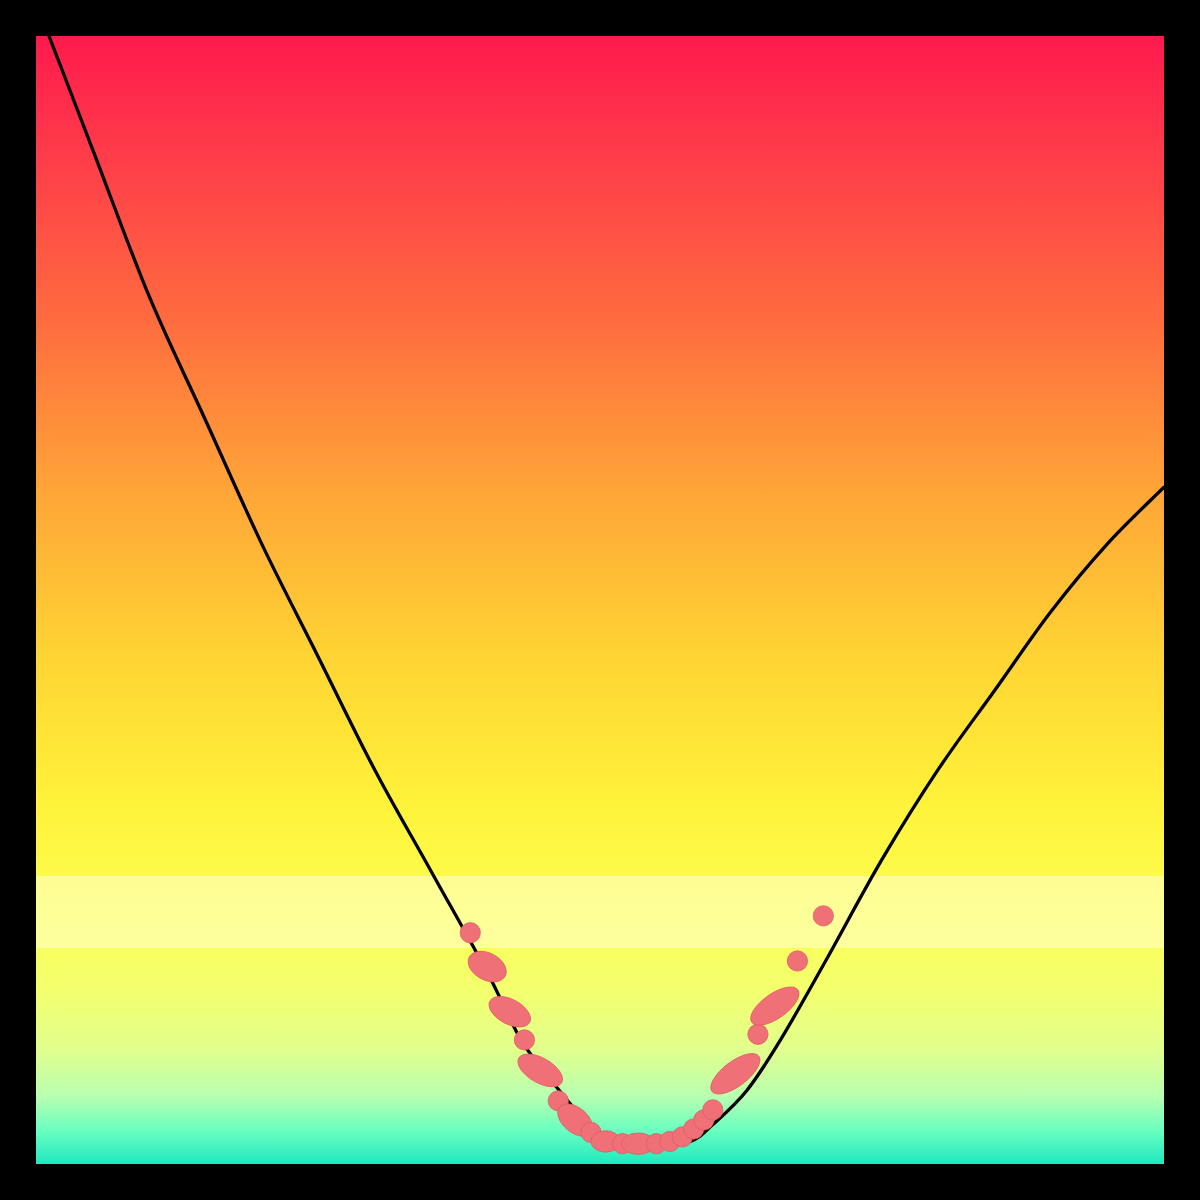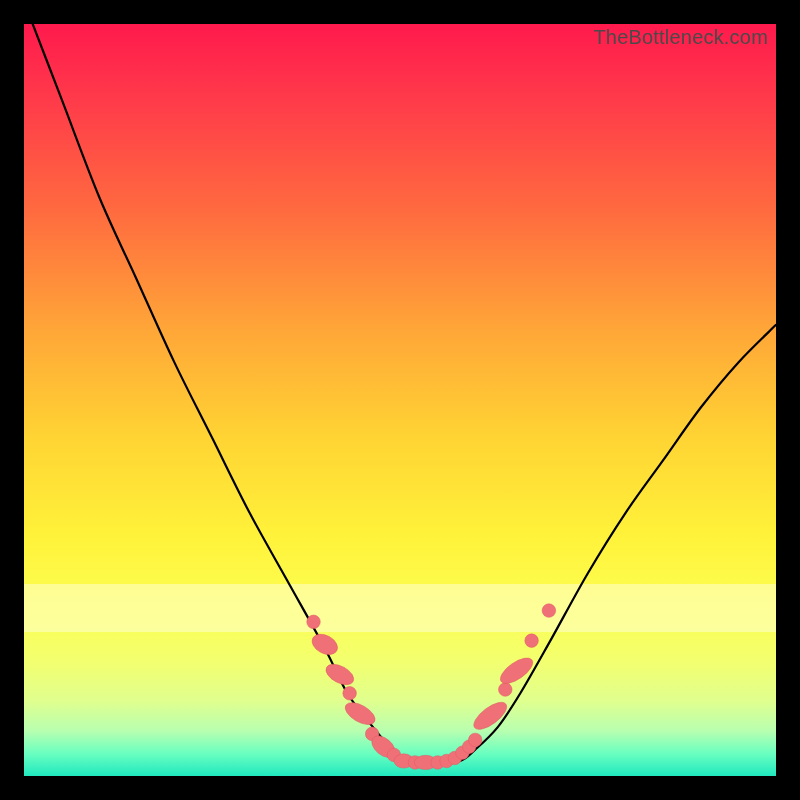--- a/index.html
+++ b/index.html
@@ -67,21 +67,20 @@
     height: 752px;
     pointer-events: none;
   }
 </style>
 </head>
 <body>
 
 <div class="frame">
   <div class="plot-area"></div>
   <div class="pale-band"></div>
-  <div class="watermark">TheBottleneck.com</div>
   <svg class="curve" viewBox="0 0 752 752" preserveAspectRatio="none">
     <g id="curve-group">
         <path d="M 0 -22.56000000000006 C 6.266666666666667 -6.266666666666726 25.06666666666667 42.61333333333325 37.6 75.19999999999993 C 50.13333333333333 107.7866666666666 62.66666666666667 142.88000000000002 75.2 172.96000000000004 C 87.73333333333333 203.04000000000005 100.26666666666667 228.10666666666663 112.8 255.67999999999995 C 125.33333333333333 283.2533333333333 137.86666666666667 312.08 150.4 338.4 C 162.93333333333334 364.71999999999997 175.46666666666667 388.5333333333333 188 413.59999999999997 C 200.53333333333333 438.66666666666663 213.06666666666666 464.9866666666667 225.6 488.8 C 238.13333333333333 512.6133333333333 250.66666666666666 533.9200000000001 263.2 556.48 C 275.73333333333335 579.04 290.7733333333333 605.36 300.8 624.16 C 310.8266666666667 642.9599999999999 315.84000000000003 656.7466666666667 323.36 669.28 C 330.88 681.8133333333333 338.40000000000003 689.96 345.92 699.36 C 353.44 708.76 362.21333333333337 719.4133333333333 368.48 725.68 C 374.74666666666667 731.9466666666666 378.50666666666666 734.8293333333334 383.52 736.96 C 388.5333333333333 739.0906666666667 393.5466666666667 738.2133333333333 398.56 738.4639999999999 C 403.5733333333333 738.7146666666666 407.33333333333337 738.7146666666666 413.6 738.4639999999999 C 419.8666666666667 738.2133333333333 429.8933333333333 739.0906666666667 436.15999999999997 736.96 C 442.4266666666666 734.8293333333334 444.93333333333334 731.3199999999999 451.2 725.68 C 457.46666666666664 720.04 466.24 712.52 473.76 703.12 C 481.28 693.72 487.54666666666674 683.6933333333333 496.32000000000005 669.28 C 505.09333333333336 654.8666666666667 515.12 636.6933333333333 526.4 616.64 C 537.68 596.5866666666667 551.4666666666667 570.2666666666667 564 548.96 C 576.5333333333333 527.6533333333334 589.0666666666667 507.6 601.6 488.8 C 614.1333333333333 470 626.6666666666666 453.7066666666667 639.1999999999999 436.16 C 651.7333333333332 418.61333333333334 664.2666666666668 399.81333333333333 676.8000000000001 383.52 C 689.3333333333334 367.22666666666663 701.8666666666667 352.1866666666666 714.4 338.4 C 726.9333333333333 324.61333333333334 745.7333333333333 307.06666666666666 752 300.8" fill="none" stroke="#000000" stroke-width="2.2" stroke-linecap="round"></path>
       </g>
     <g id="markers-group">
         <circle cx="289.52" cy="597.84" r="6.768000000000001" fill="#f07078" stroke="#e05a62" stroke-width="0.5"></circle>
         <ellipse cx="300.8" cy="620.4" rx="9.024000000000001" ry="13.536000000000001" transform="rotate(-62 300.8 620.4)" fill="#f07078" stroke="#e05a62" stroke-width="0.5"></ellipse>
         <ellipse cx="315.84" cy="650.48" rx="8.272" ry="15.040000000000001" transform="rotate(-62 315.84 650.48)" fill="#f07078" stroke="#e05a62" stroke-width="0.5"></ellipse>
         <circle cx="325.616" cy="669.28" r="6.768000000000001" fill="#f07078" stroke="#e05a62" stroke-width="0.5"></circle>
         <ellipse cx="336.144" cy="689.584" rx="8.272" ry="16.544" transform="rotate(-60 336.144 689.584)" fill="#f07078" stroke="#e05a62" stroke-width="0.5"></ellipse>

